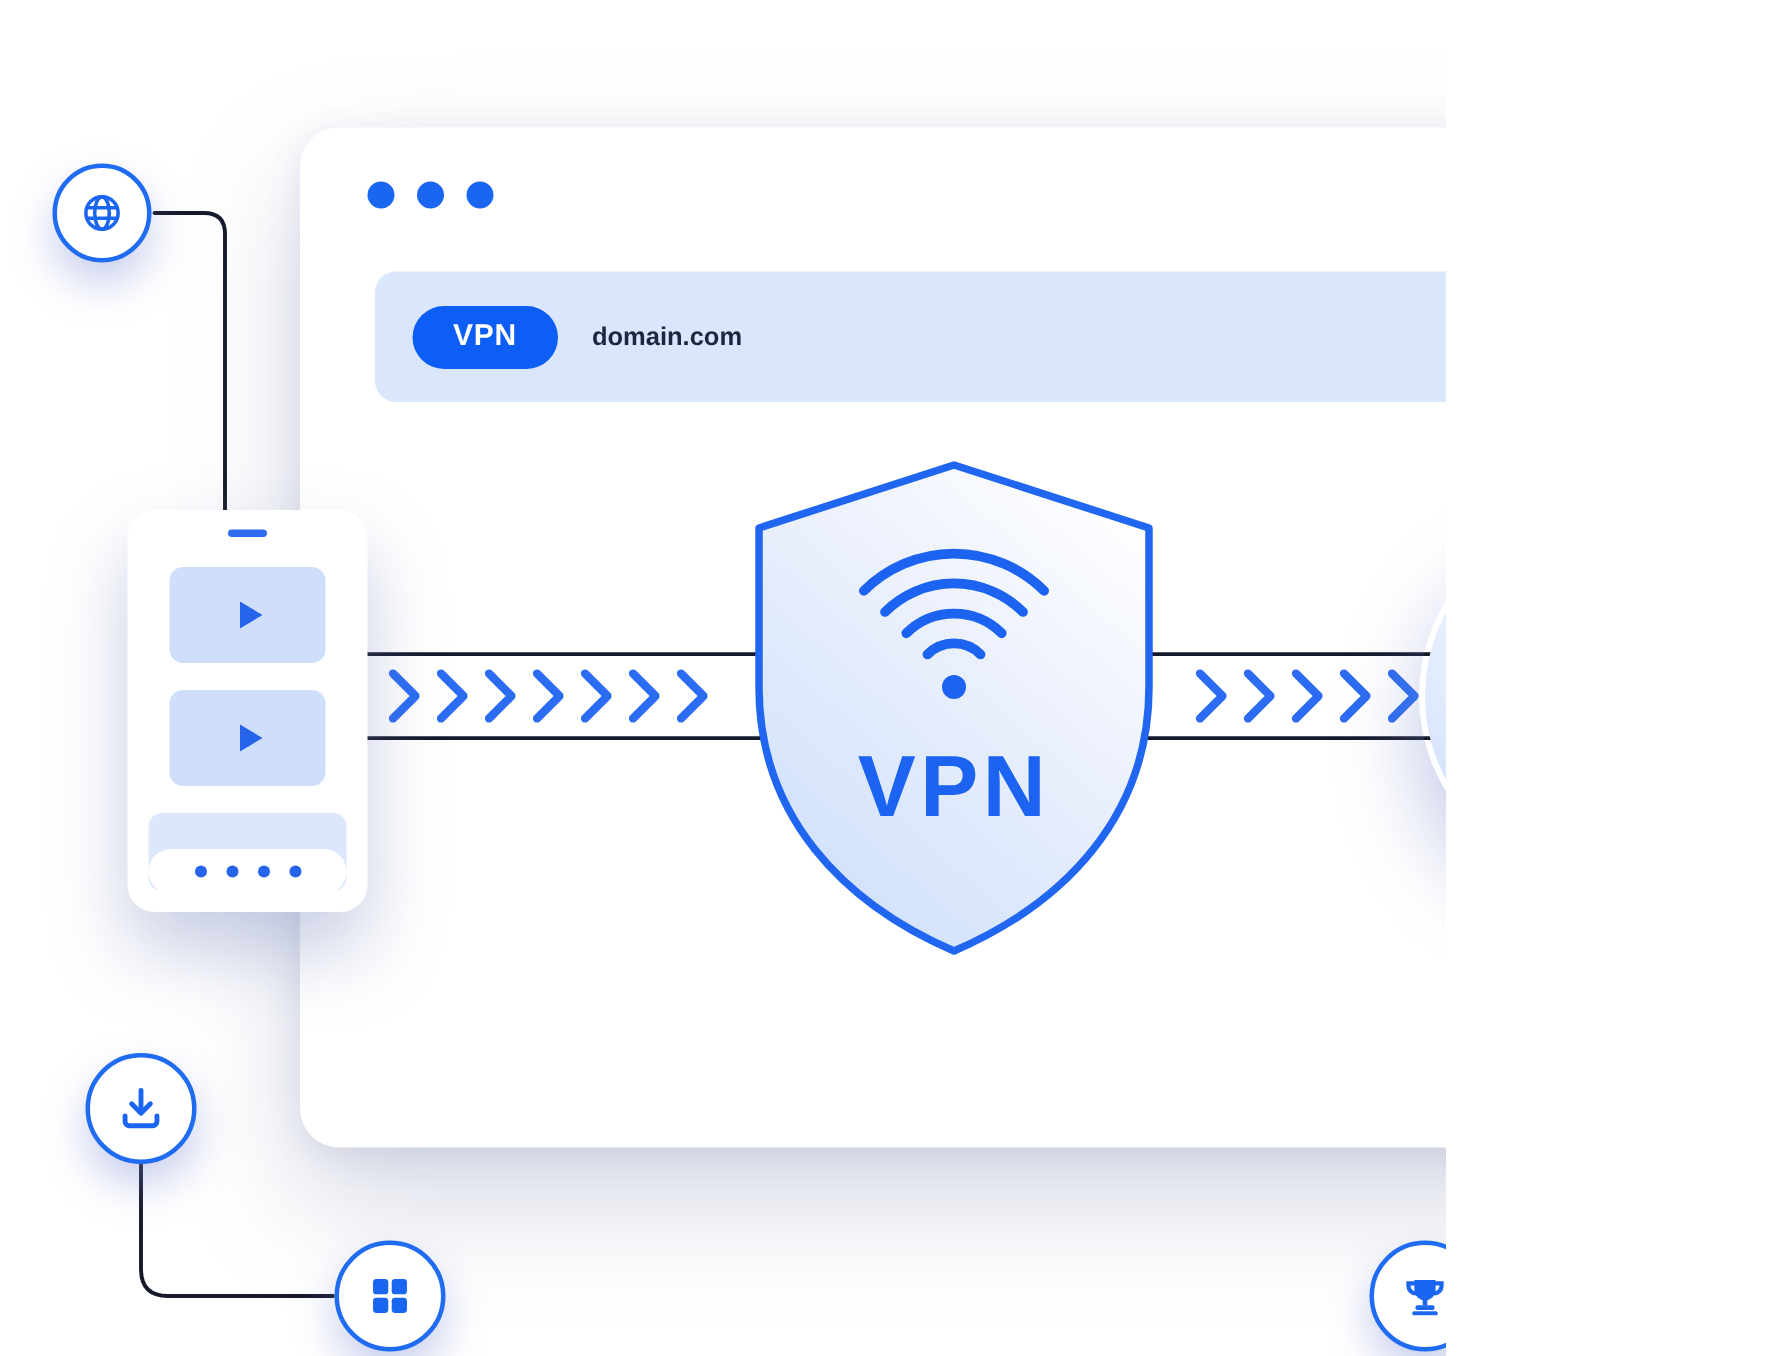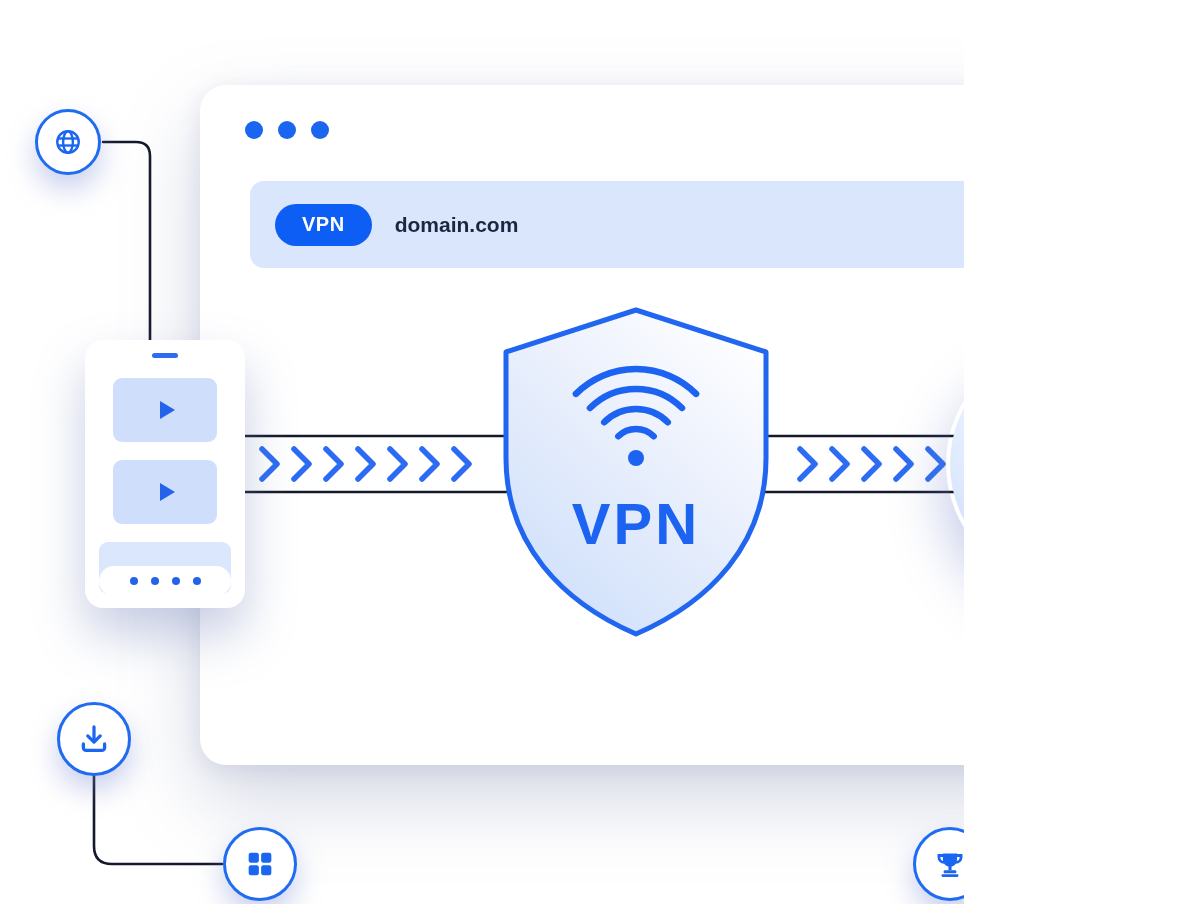--- a/index.html
+++ b/index.html
@@ -21,21 +21,21 @@
   .traffic-dots { position:absolute; left:45px; top:36px; display:flex; gap:15px; }
   .traffic-dots i { width:18px; height:18px; border-radius:50%; background:#1a66f1; display:block; }
   .address-bar {
     position:absolute; left:50px; top:96px; width:770px; height:87px;
     background:#d9e6fc; border-radius:14px; display:flex; align-items:center; padding-left:25px;
   }
   .vpn-pill {
     background:#0d5ef4; color:#ffffff; font-size:20px; font-weight:700; letter-spacing:.5px;
     height:42px; padding:0 27px; border-radius:21px; display:flex; align-items:center;
   }
-  .url-text { margin-left:23px; font-size:21px; font-weight:700; color:#1b2740; }
+  .url-text { margin-left:23px; font-size:17px; font-weight:700; color:#1b2740; }
   .caption {
     position:absolute; left:0; top:586px; width:100%; text-align:center;
     font-size:30px; font-weight:500; color:#4d5b6e; letter-spacing:.3px;
   }
 
   
   .tunnel { position:absolute; left:0; top:0; z-index:3; }
 
   
   .shield { position:absolute; left:494px; top:304px; z-index:4; }

